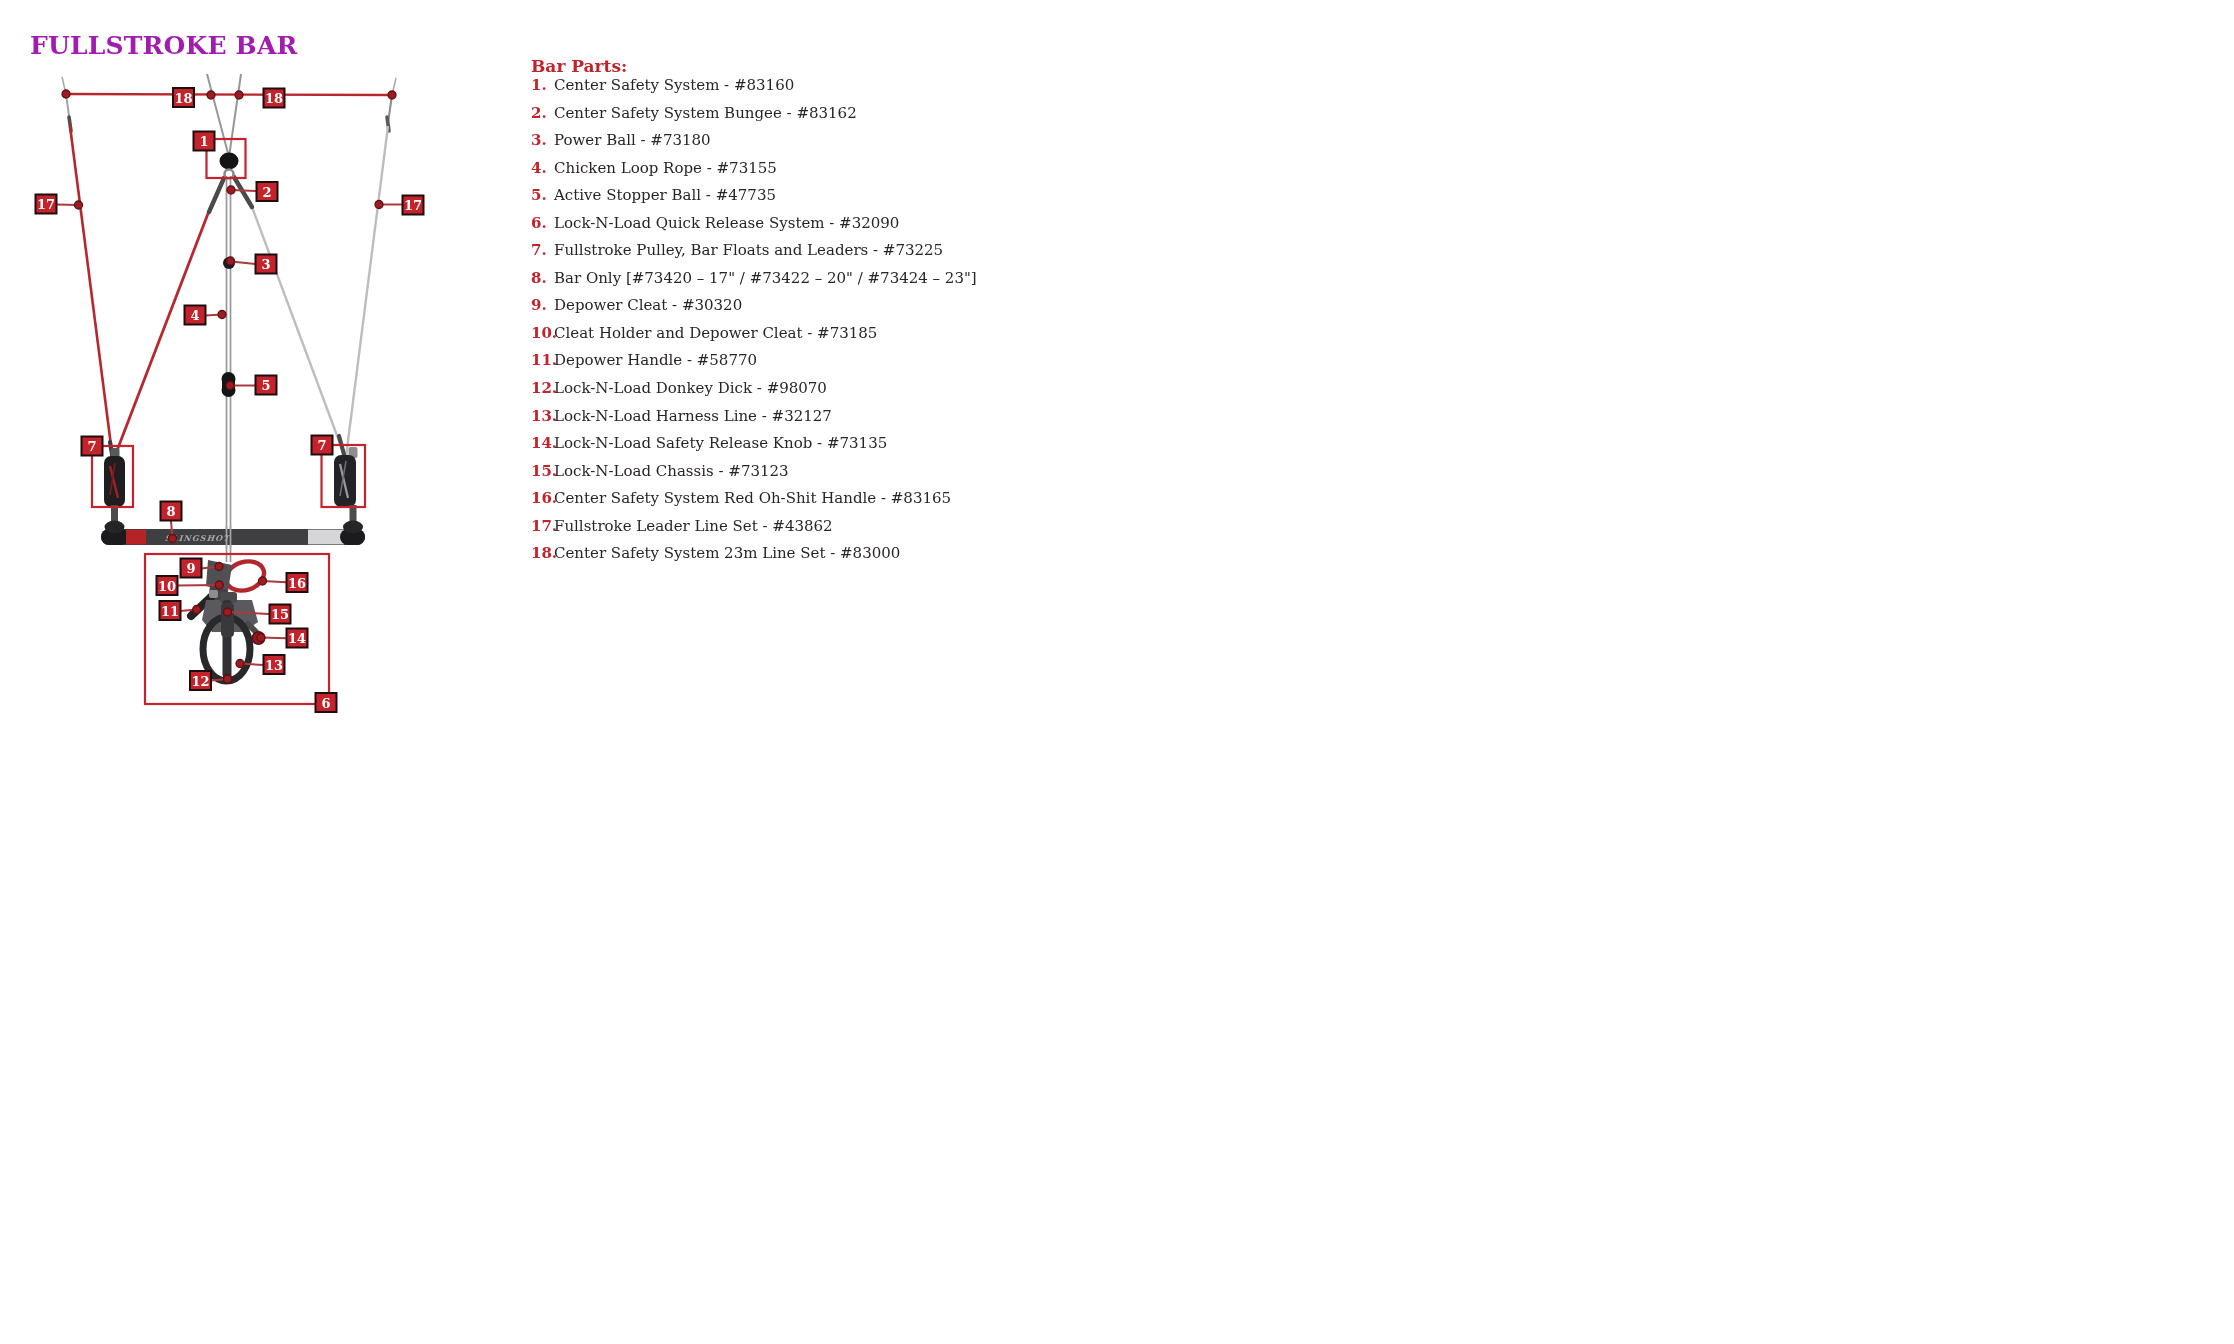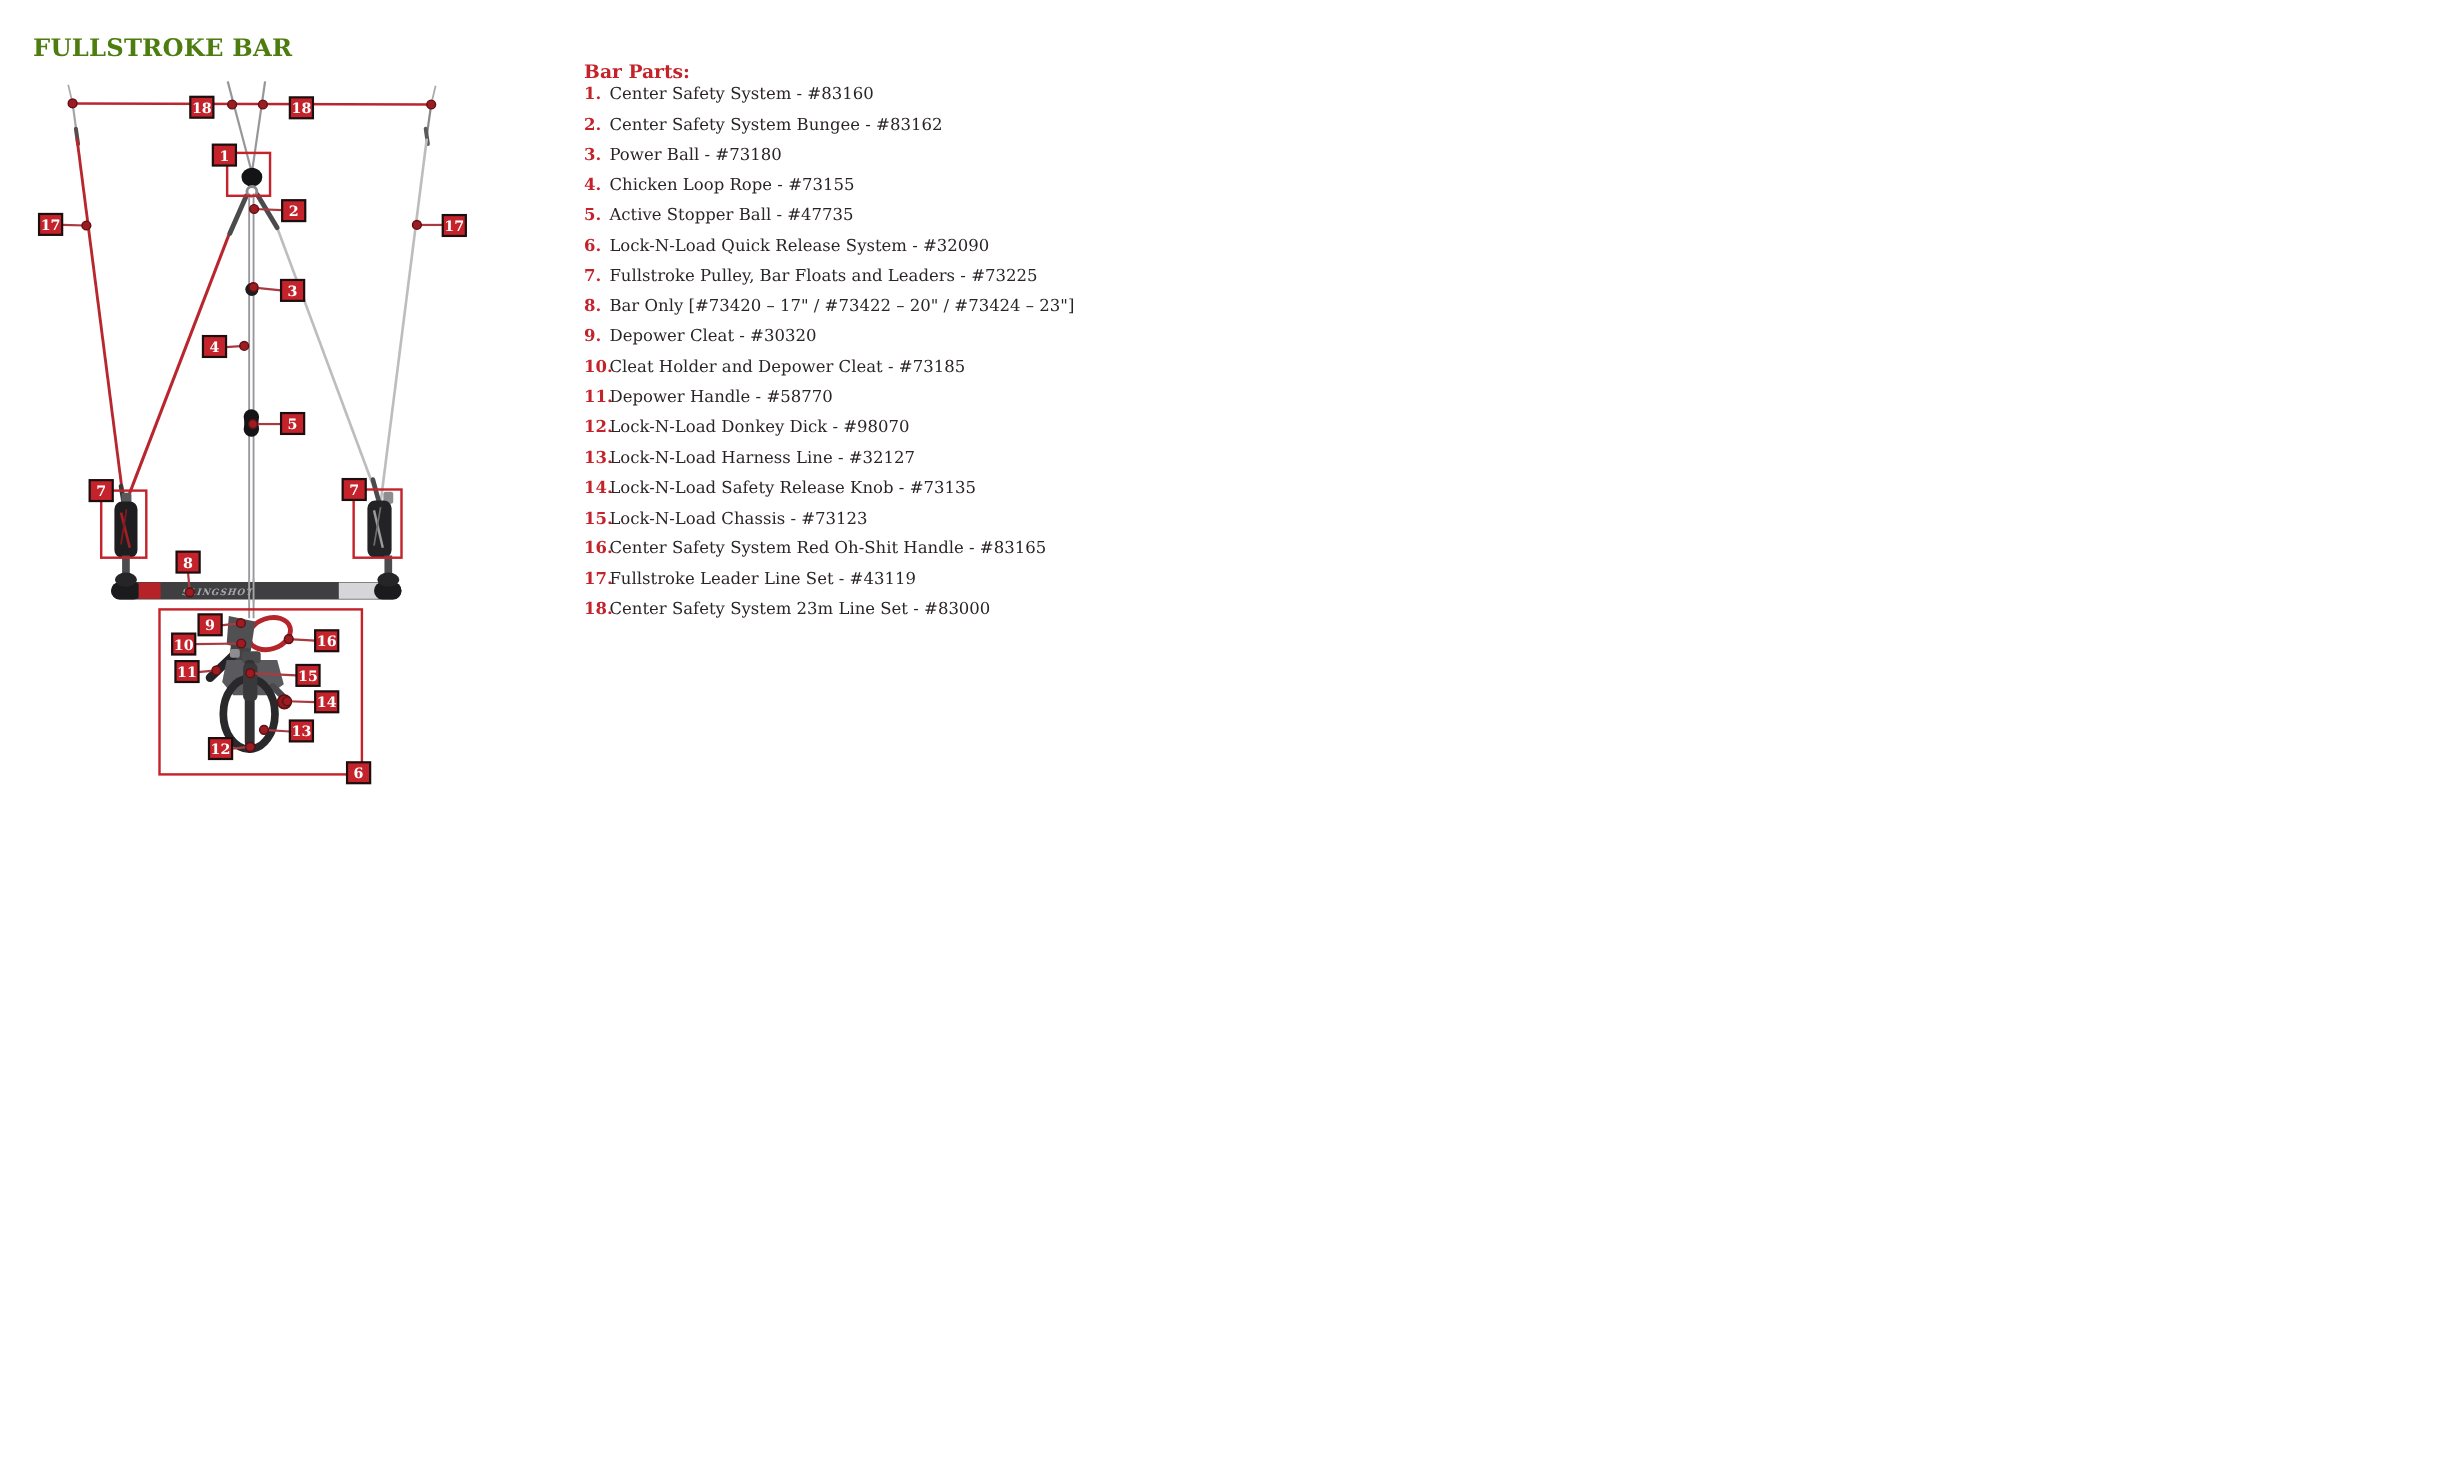--- a/index.html
+++ b/index.html
@@ -2,21 +2,21 @@
 <html><head>
 <meta charset="utf-8">
 <style>
   html,body{margin:0;padding:0;}
   body{
     width:2234px;height:1344px;background:#ffffff;position:relative;overflow:hidden;
     font-family:"DejaVu Serif", "Liberation Serif", serif;
   }
   .page-title{
     position:absolute;left:30px;top:31px;
-    font-size:22px;font-weight:bold;color:#4d7c0f;letter-spacing:.2px;white-space:nowrap;
+    font-size:25px;font-weight:bold;color:#a21caf;letter-spacing:.2px;white-space:nowrap;
   }
   .diagram-wrap{position:absolute;left:0;top:0;width:470px;height:740px;}
   .parts{position:absolute;left:531px;top:56px;width:560px;}
   .parts-heading{
     margin:0 0 1px 0;font-size:17px;line-height:20px;font-weight:bold;color:#c4232b;
   }
   .part-row{display:flex;height:27.55px;font-size:15px;line-height:17px;align-items:flex-start;}
   .part-num{flex:0 0 23px;width:23px;font-weight:bold;color:#c4232b;}
   .part-text{color:#2a2425;white-space:nowrap;}
   svg .tag-rect{fill:#c4232b;stroke:#1c0d0e;stroke-width:2;}
@@ -309,19 +309,19 @@
   <div class="part-row">
       <span class="part-num">15.</span>
       <span class="part-text">Lock-N-Load Chassis - #73123</span>
     </div>
   <div class="part-row">
       <span class="part-num">16.</span>
       <span class="part-text">Center Safety System Red Oh-Shit Handle - #83165</span>
     </div>
   <div class="part-row">
       <span class="part-num">17.</span>
-      <span class="part-text">Fullstroke Leader Line Set - #43119</span>
+      <span class="part-text">Fullstroke Leader Line Set - #43862</span>
     </div>
   <div class="part-row">
       <span class="part-num">18.</span>
       <span class="part-text">Center Safety System 23m Line Set - #83000</span>
     </div>
 </div>
 
 </body></html>

